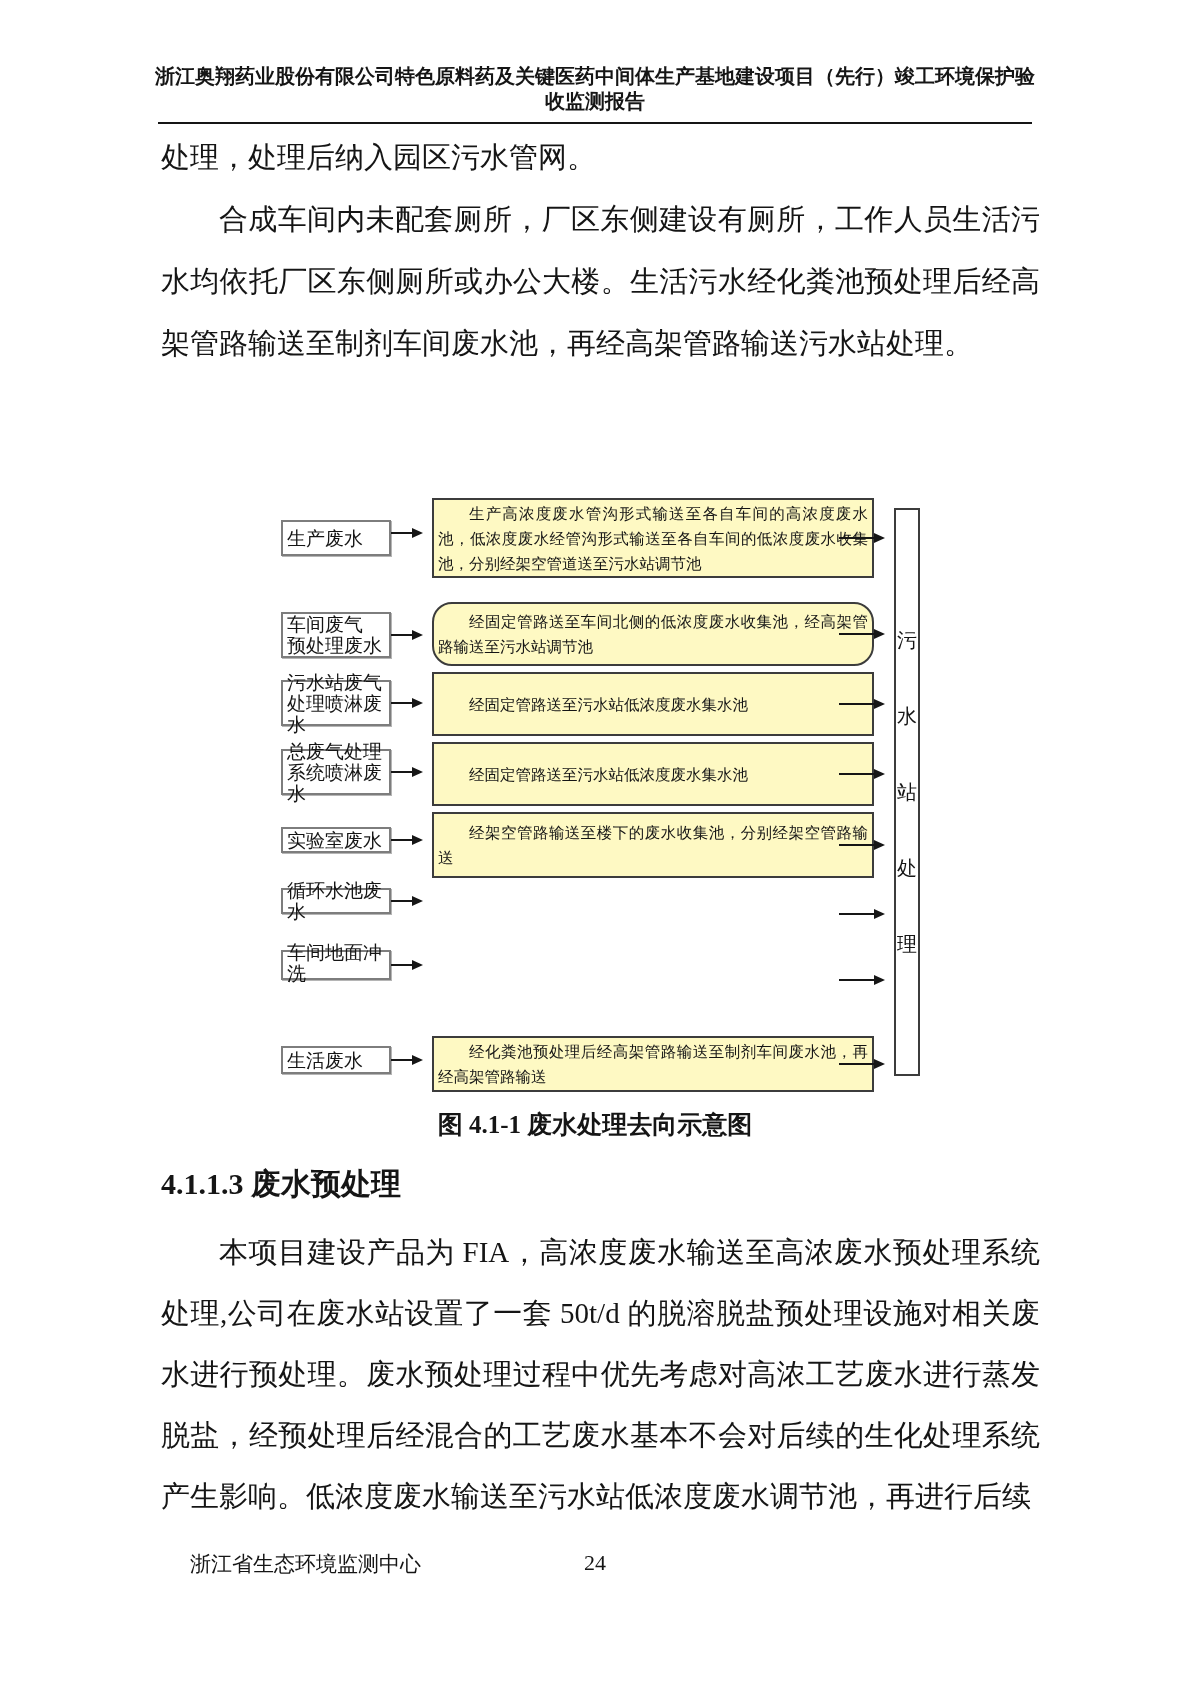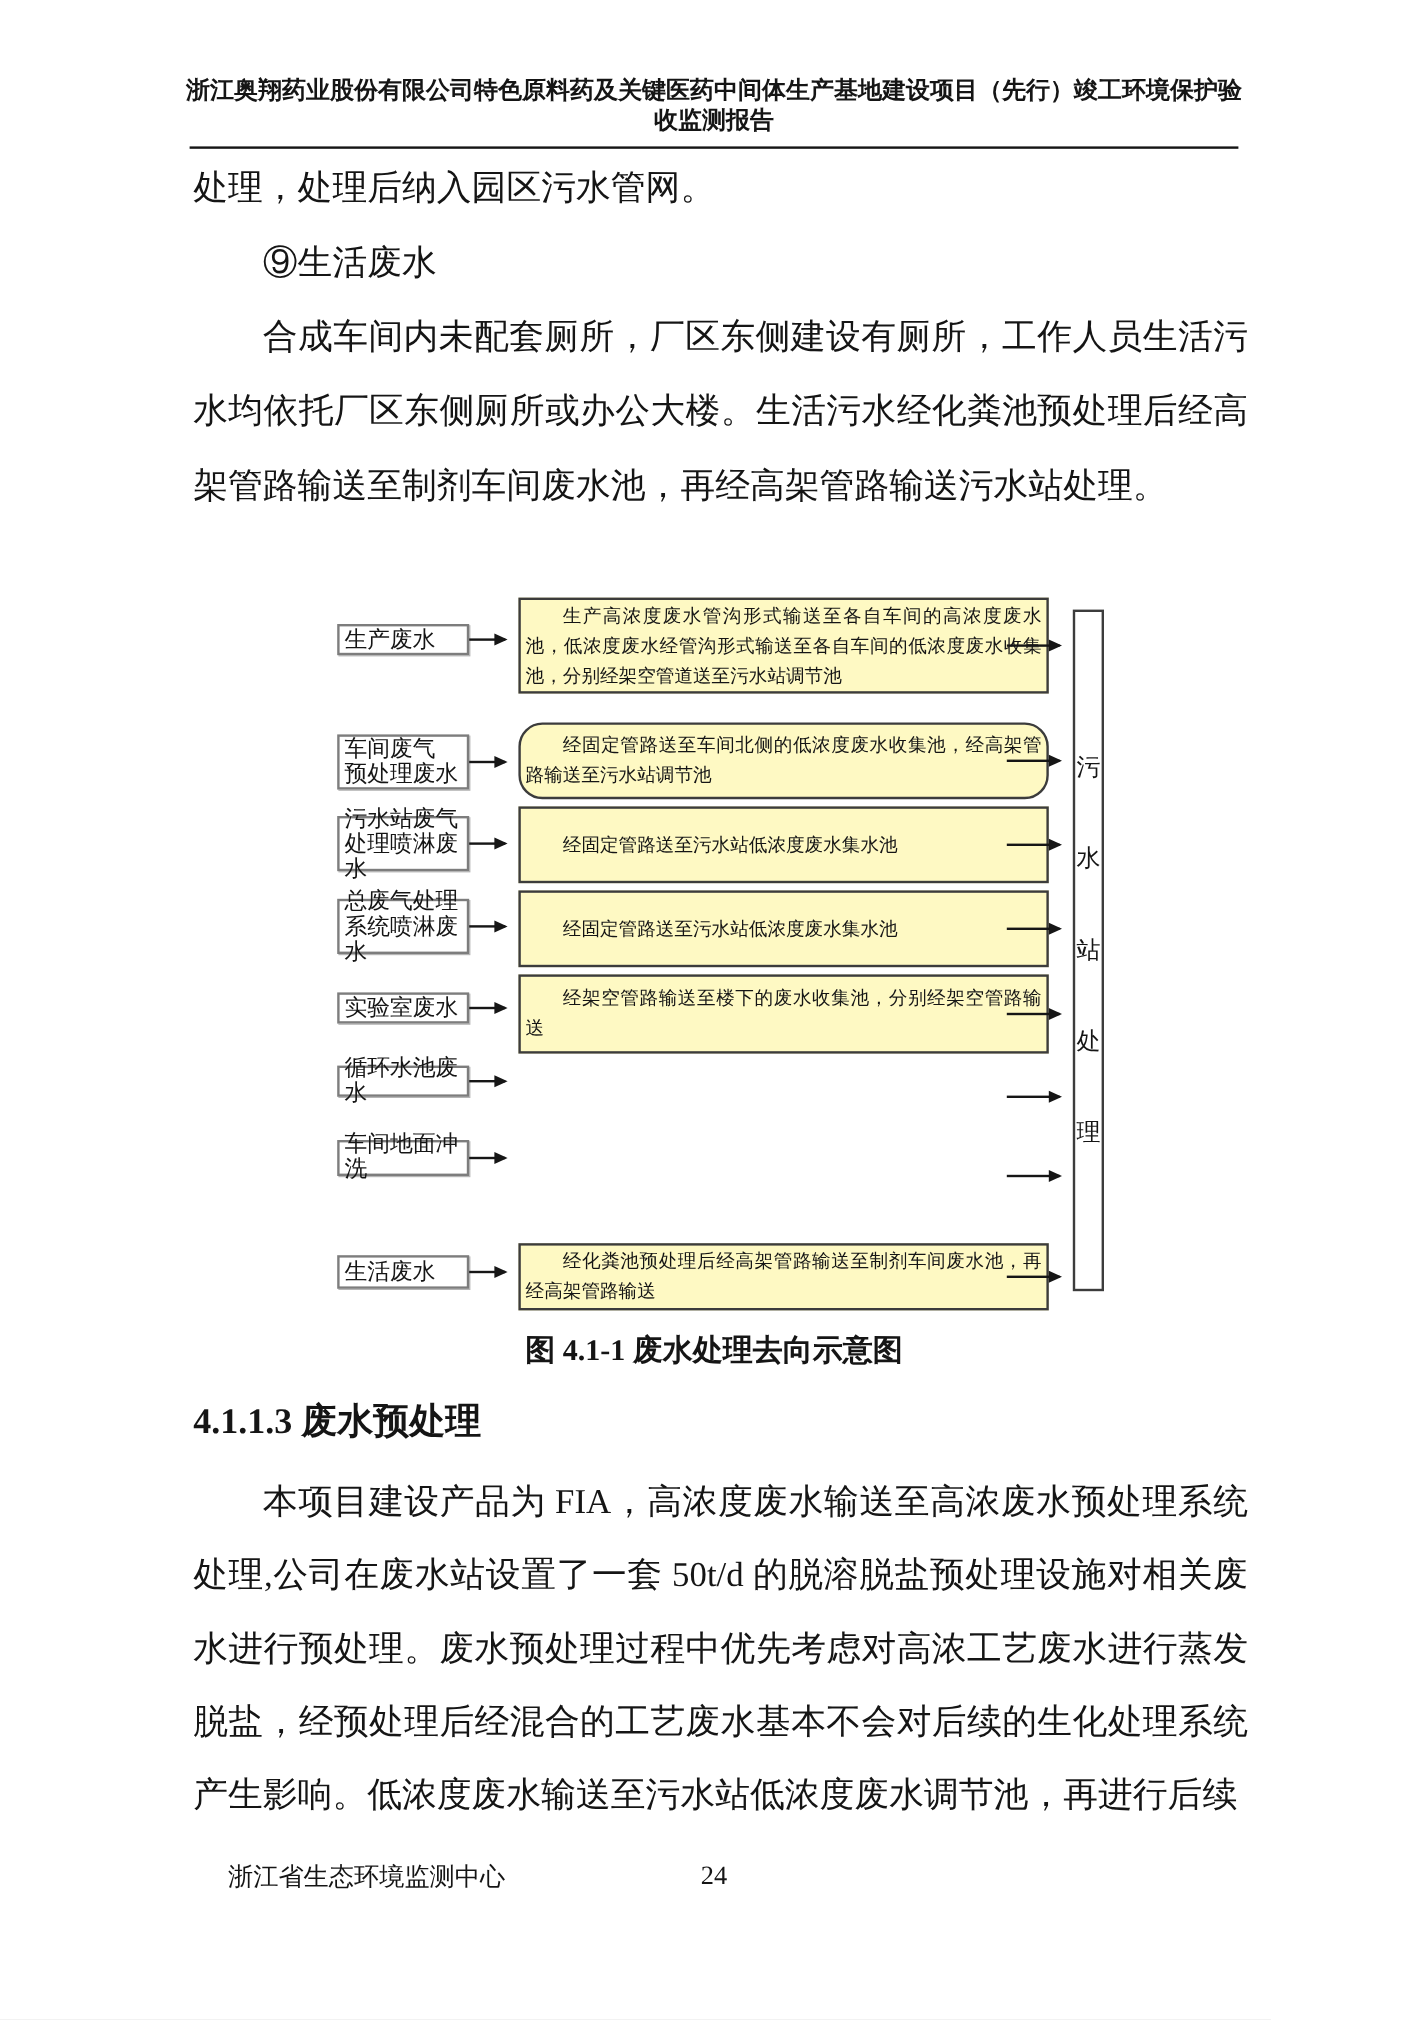--- a/index.html
+++ b/index.html
@@ -69,26 +69,25 @@
 </head>
 <body>
 
 <div class="page">
 
   <div class="header-title">浙江奥翔药业股份有限公司特色原料药及关键医药中间体生产基地建设项目（先行）竣工环境保护验收监测报告</div>
   <div class="header-rule"></div>
 
   <div class="body-top">
     <p>处理，处理后纳入园区污水管网。</p>
-    <p class="indent2">⑨生活废水</p>
     <p class="indent2">合成车间内未配套厕所，厂区东侧建设有厕所，工作人员生活污水均依托厂区东侧厕所或办公大楼。生活污水经化粪池预处理后经高架管路输送至制剂车间废水池，再经高架管路输送污水站处理。</p>
   </div>
 
   <div class="flowchart">
-      <div class="flow-source-box" style="top: 520px; height: 26px;">
+      <div class="flow-source-box" style="top: 520px; height: 36px;">
         <span>生产废水</span>
       </div>
       <div class="flow-arrow" style="left: 391px; top: 532px; width: 30px;"></div>
       <div class="flow-dest-box" style="top: 498px; height: 80px;">
         <p>生产高浓度废水管沟形式输送至各自车间的高浓度废水池，低浓度废水经管沟形式输送至各自车间的低浓度废水收集池，分别经架空管道送至污水站调节池</p>
       </div>
       <div class="flow-arrow" style="left: 839px; top: 537px; width: 44px;"></div>
       <div class="flow-source-box" style="top: 612px; height: 46px;">
         <span>车间废气
 预处理废水</span>

